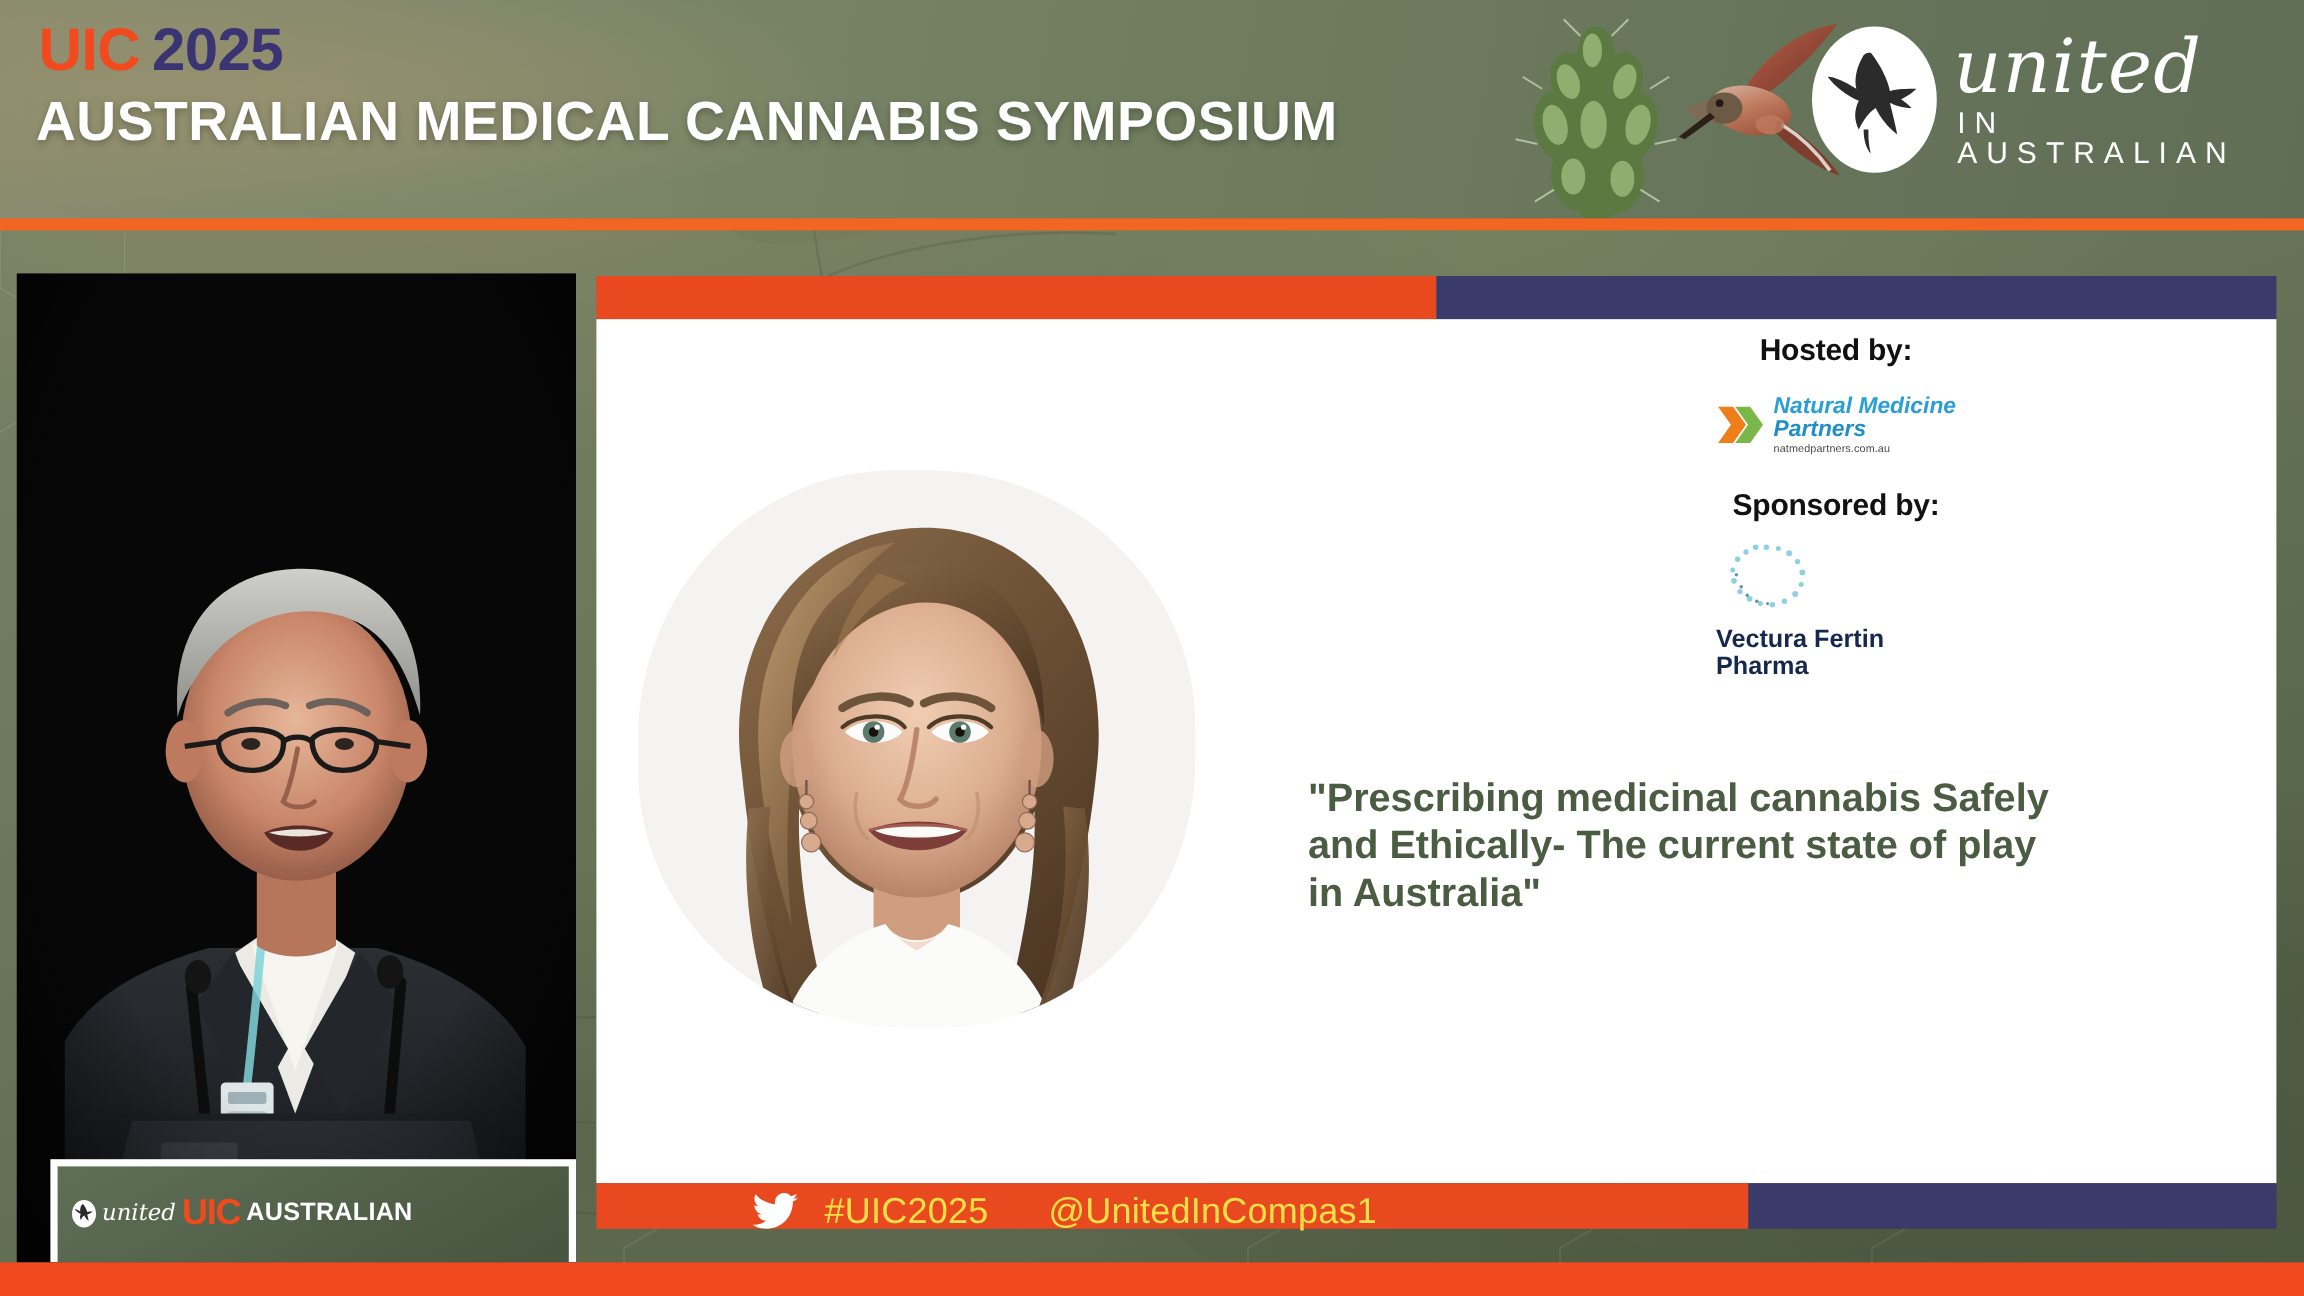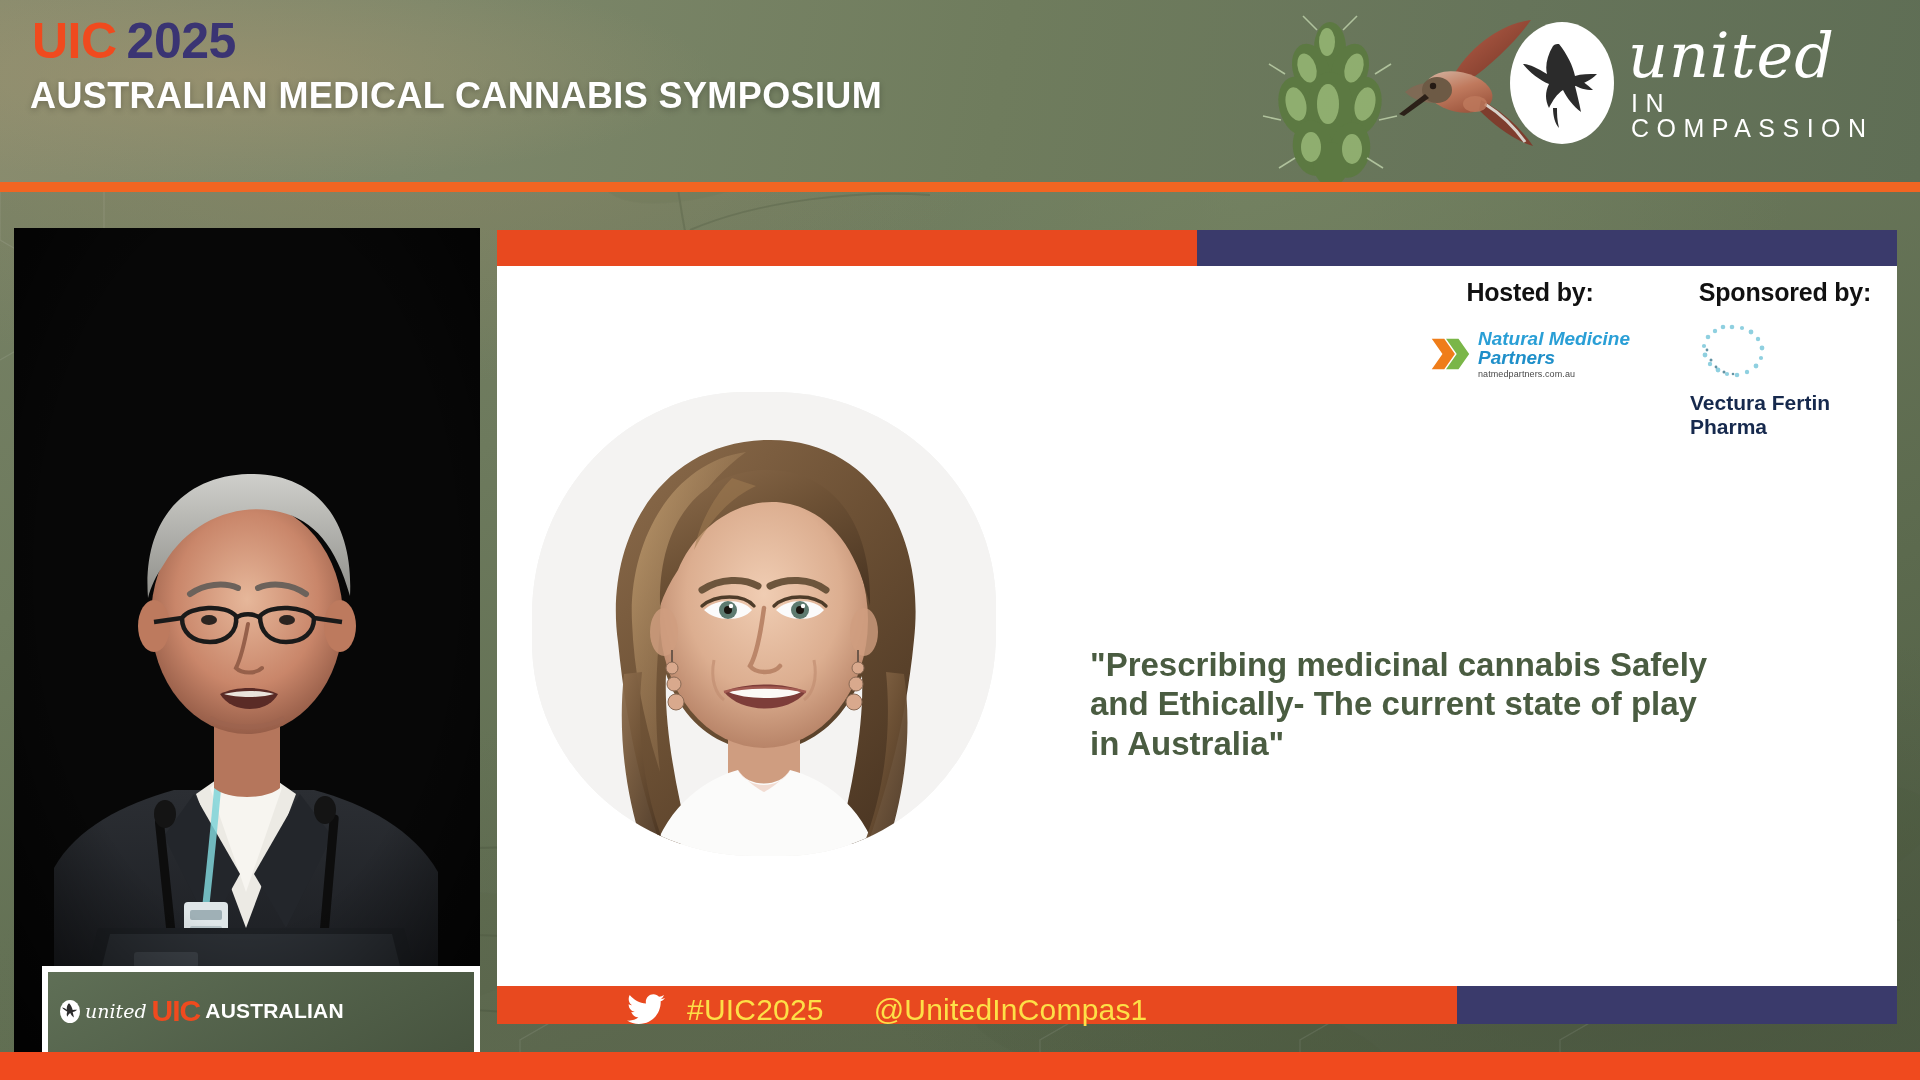--- a/index.html
+++ b/index.html
@@ -68,21 +68,21 @@
     font-weight: 800;
     letter-spacing: -0.5px;
     line-height: 1;
     white-space: nowrap;
   }
   .uic-line .uic { color: #f04a1e; }
   .uic-line .year { color: #3a3473; margin-left: 10px; text-align: center; }
   .symposium-line {
     position: absolute;
     left: 30px; top: 78px;
-    font-size: 36px;
+    font-size: 46px;
     font-weight: 800;
     color: #ffffff;
     letter-spacing: 0.4px;
     line-height: 1;
     white-space: nowrap;
     text-shadow: 0 2px 6px rgba(0,0,0,0.25);
   }
 
   
   .bud {
@@ -207,21 +207,22 @@
   }
   .card-botbars .bar-orange { width: 960px; background: #e8491f; }
   .card-botbars .bar-navy { width: 440px; background: #3a3a6b; }
 
   
   .credits {
     position: absolute;
     left: 1430px; top: 278px;
     width: 450px;
     display: flex;
-    gap: 60px;
+    gap: 28px;
+    flex-direction: column;
   }
   .credit-col { width: 200px; text-align: center; }
   .credit-label {
     font-size: 25px;
     font-weight: 800;
     color: #111;
     letter-spacing: -0.2px;
     white-space: nowrap;
   }
 
@@ -440,21 +441,21 @@
     <div class="uic-logo">
       <div class="disc">
         <svg width="78" height="90" viewBox="0 0 78 90">
           <path d="M30,8 C24,18 22,28 24,36 C14,30 6,26 0,26 C6,34 16,42 26,46 C22,54 22,62 26,70 C30,62 34,56 40,52 C44,60 50,68 58,74 C56,64 54,56 52,48 C60,46 68,42 74,36 C66,36 58,36 52,38 C50,28 44,16 36,6 C34,6 32,6 30,8 Z" fill="#2b2b2b"></path>
           <path d="M52,40 C58,42 64,46 70,52 C62,52 56,50 51,47 Z" fill="#2b2b2b"></path>
           <path d="M30,70 C30,78 32,86 36,90 C34,82 34,76 34,70 Z" fill="#2b2b2b"></path>
         </svg>
       </div>
       <div class="words">
         <div class="word-united">united</div>
-        <div class="word-compassion">IN COMPASSION</div>
+        <div class="word-compassion">IN AUSTRALIAN</div>
       </div>
     </div>
   </div>
 
   <div class="header-bottom-rule"></div>
 
   <div class="video-tile">
     <div class="video-dark"></div>
 
     <svg class="speaker-photo" viewBox="0 0 466 824" preserveAspectRatio="xMidYMid slice">

